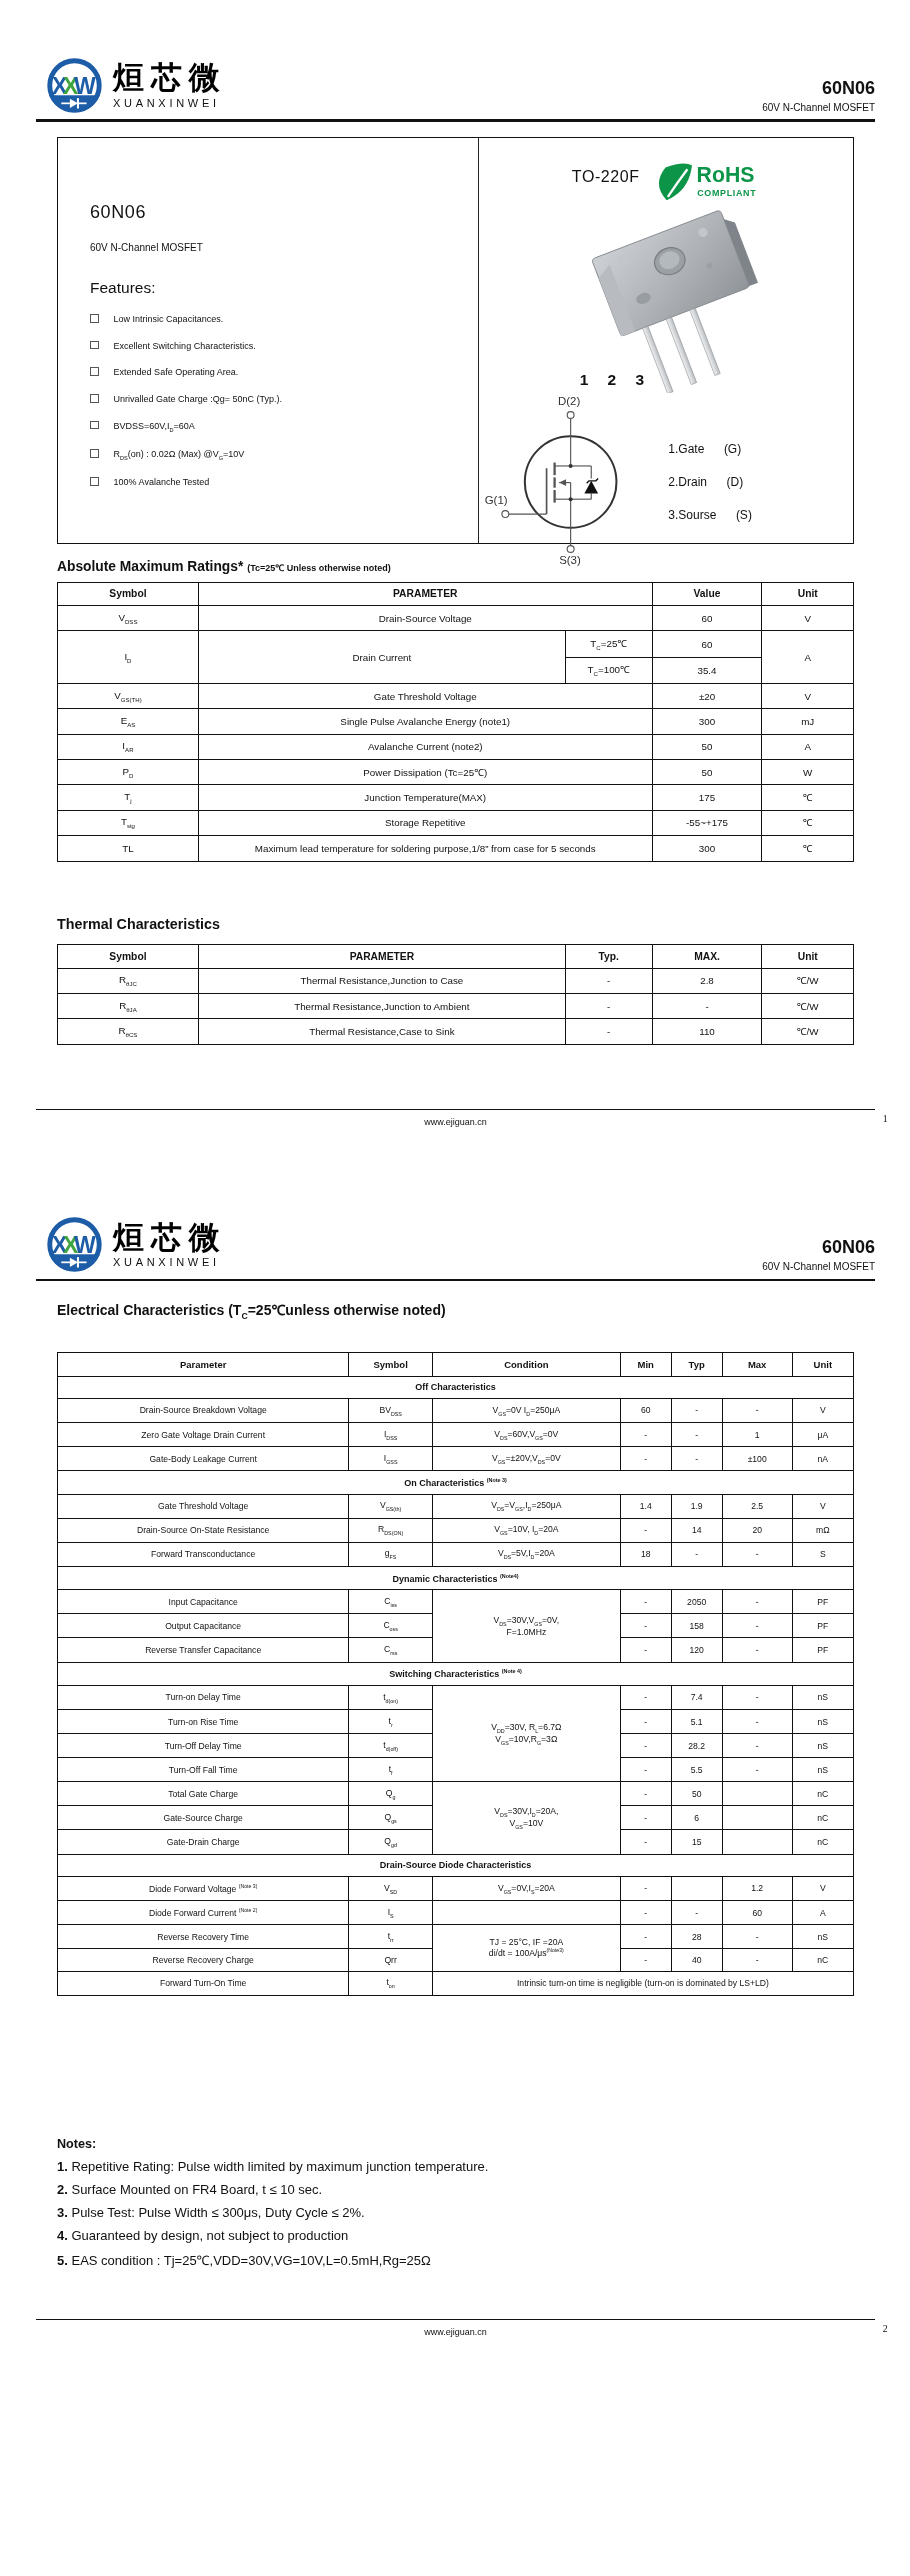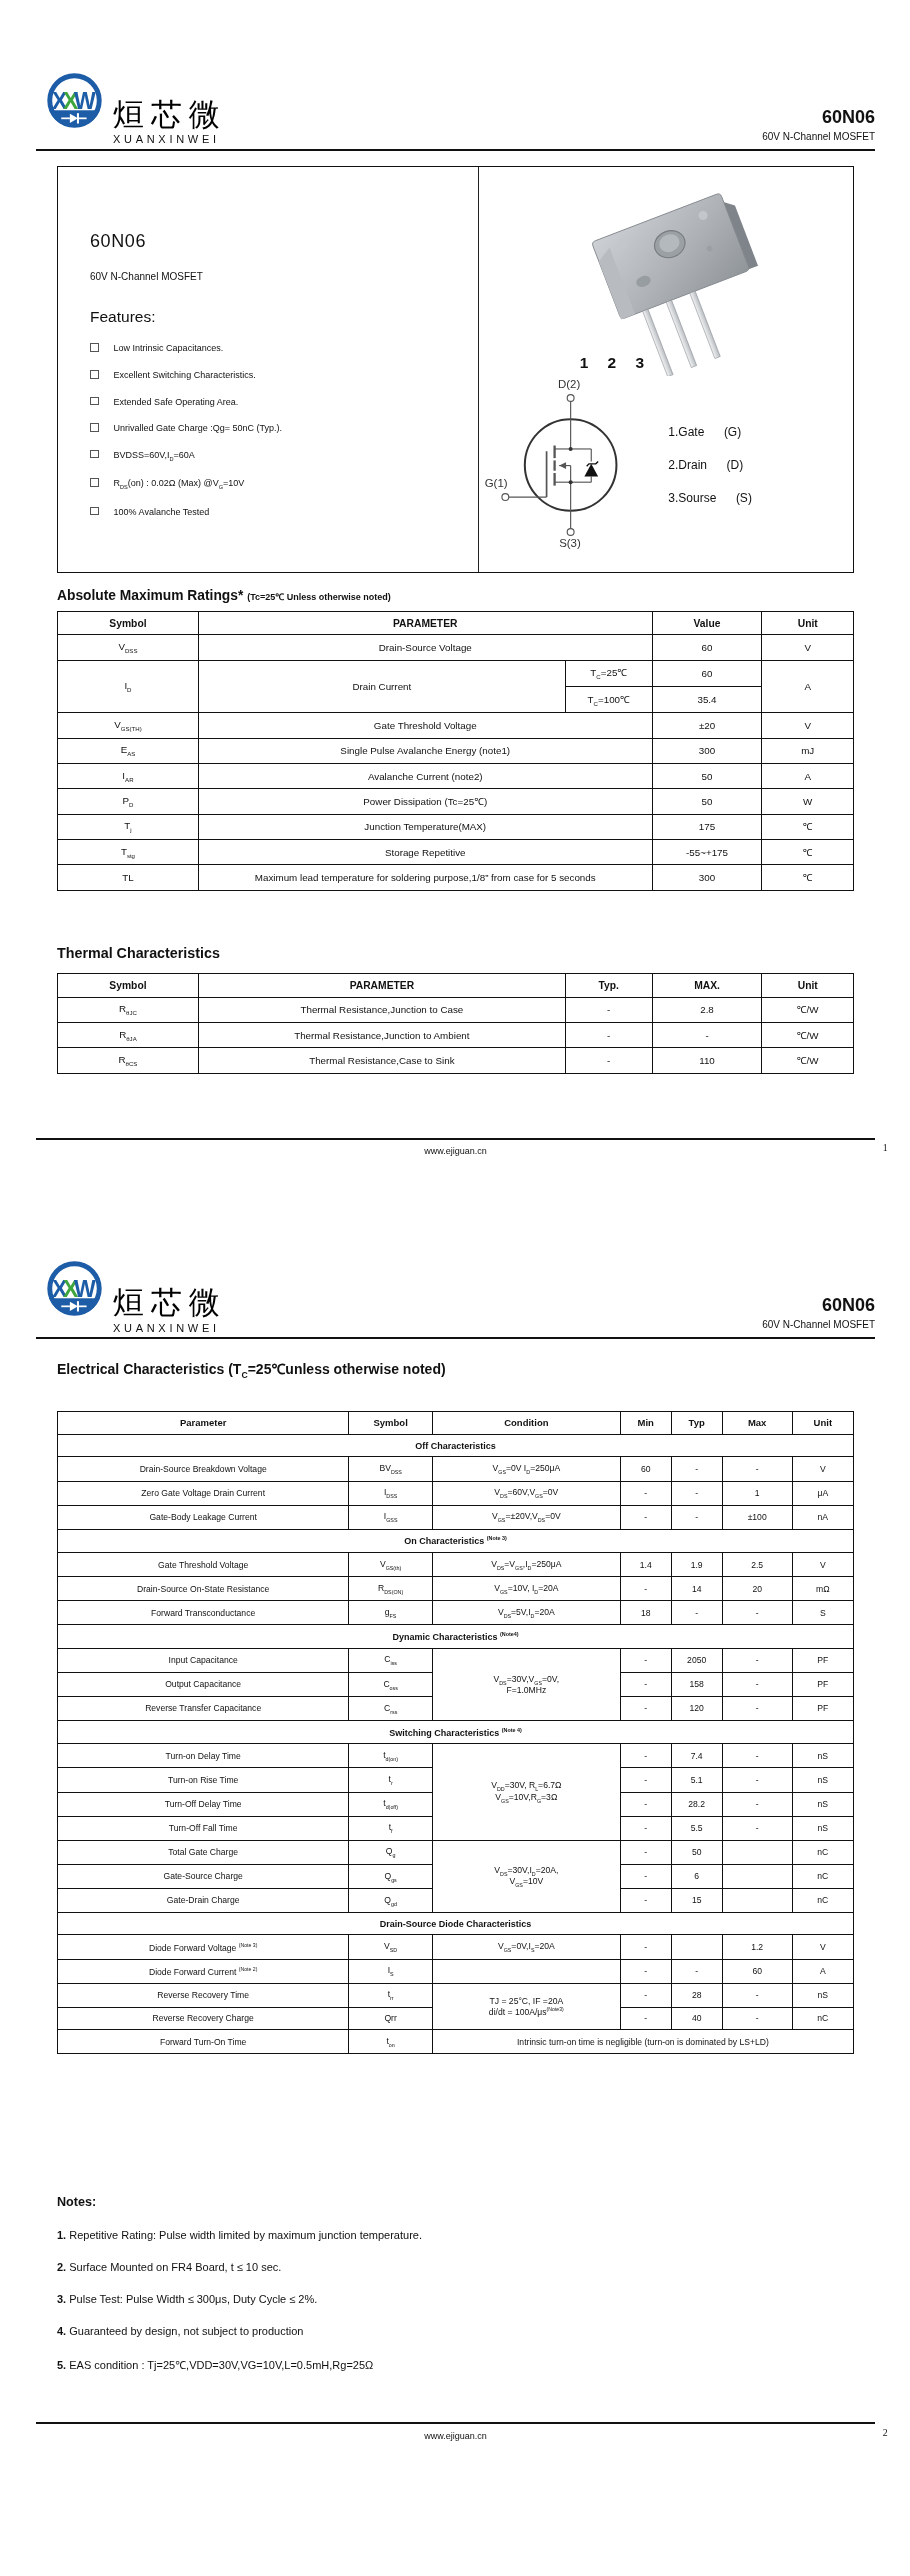--- a/index.html
+++ b/index.html
@@ -8,21 +8,21 @@
     width:910px; height:2576px; overflow:hidden;
     font-family:"Liberation Sans", sans-serif; color:#111;
   }
   .page { width:910px; position:relative; }
 
   
   .hdr { margin:0 35px 0 36px; display:flex; justify-content:space-between; align-items:flex-end; }
   .p1 .hdr { padding-top:55px; }
   .p2 .hdr { padding-top:87px; }
   .hdr-left { display:flex; align-items:center; gap:8px; padding-left:8px; }
-  .brand-cn { font-size:31px; font-weight:normal; letter-spacing:6.9px; line-height:1.05; color:#000; white-space:nowrap;margin-top:44px; }
+  .brand-cn { font-size:31px; font-weight:bold; letter-spacing:6.9px; line-height:1.05; color:#000; white-space:nowrap; }
   .brand-latin { font-size:11px; letter-spacing:3.7px; color:#111; margin-top:1.7px; white-space:nowrap; }
   .hdr-right { text-align:right; padding-bottom:3.4px; }
   .part-no { font-size:18px; font-weight:bold; line-height:1.15; }
   .family { font-size:10px; margin-top:3.4px; }
   .hrule { margin:3.4px 35px 0 36px; height:2.3px; background:#111; }
   .content { width:797px; margin-left:57px; }
 
   
   .product-box { margin-top:15px; height:407px; border:1.4px solid #111; display:flex; }
   .pb-left { width:53%; border-right:0.9px solid #222; padding:64px 17px 0 32px; }
@@ -66,21 +66,21 @@
   .thermal td { font-size:9.8px; padding:11px 4.6px; }
   .ec-wrap { margin-top:31px; }
   .ec th { font-size:9.5px; padding:6.3px 2.3px; }
   .ec td { font-size:8.6px; padding:5.5px 2.9px; }
   td.left { text-align:left; padding-left:7.5px; }
   td.section { text-align:left; font-weight:bold; font-size:9px; padding:6.3px 6.9px; }
 
   
   .notes { margin-top:141px; }
   .notes-title { font-size:12.6px; font-weight:bold; }
-  .note-line { font-size:11px; margin-top:20px; }
+  .note-line { font-size:13px; margin-top:8px; }
   .note-line b { font-weight:bold; }
 
   
   .footer { position:relative; margin:0 35px 0 36px; }
   .p1 .footer { margin-top:64px; }
   .p2 .footer { margin-top:50px; }
   .frule { height:1.7px; background:#111; }
   .fsite { text-align:center; font-size:9px; margin-top:6.9px; }
   .fpage { position:absolute; right:-12.6px; top:4.6px; font-size:9.8px; font-family:"Liberation Serif", serif; }
 </style>
@@ -151,20 +151,29 @@
               <span class="chk"></span>
               <span>R<sub>DS</sub>(on) : 0.02Ω (Max) @V<sub>G</sub>=10V</span>
             </div>
             <div class="feature-item">
               <span class="chk"></span>
               <span>100% Avalanche Tested</span>
             </div>
           </div>
       </div>
       <div class="pb-right">
+        <div class="pkg-head">
+          <div class="pkg-name">TO-220F</div>
+          <svg width="107" height="46" viewBox="0 0 186 80">
+            <path d="M22,70 Q-4,42 20,13 Q50,2 66,9 Q62,45 36,62 Q29,67 22,70 Z" fill="#0c9548"></path>
+            <path d="M24,64 Q40,40 58,16" stroke="#fff" stroke-width="4" fill="none"></path>
+            <text x="74" y="38" font-size="37" font-weight="bold" font-family="Liberation Sans, sans-serif" fill="#0c9548">RoHS</text>
+            <text x="75" y="62" font-size="15.5" font-weight="bold" letter-spacing="1.2" font-family="Liberation Sans, sans-serif" fill="#0c9548">COMPLIANT</text>
+          </svg>
+        </div>
         <div class="pkg-img">
           <svg width="247" height="184" viewBox="0 0 430 320">
             <defs>
               <linearGradient id="gBody" x1="0" y1="0" x2="1" y2="1">
                 <stop offset="0" stop-color="#cdd0d4"></stop>
                   <stop offset="0.55" stop-color="#aeb2b6"></stop>
                   <stop offset="1" stop-color="#90959a"></stop>
               </linearGradient>
               <linearGradient id="gLeg" x1="0" y1="0" x2="1" y2="0">
                 <stop offset="0" stop-color="#f2f3f4"></stop>

